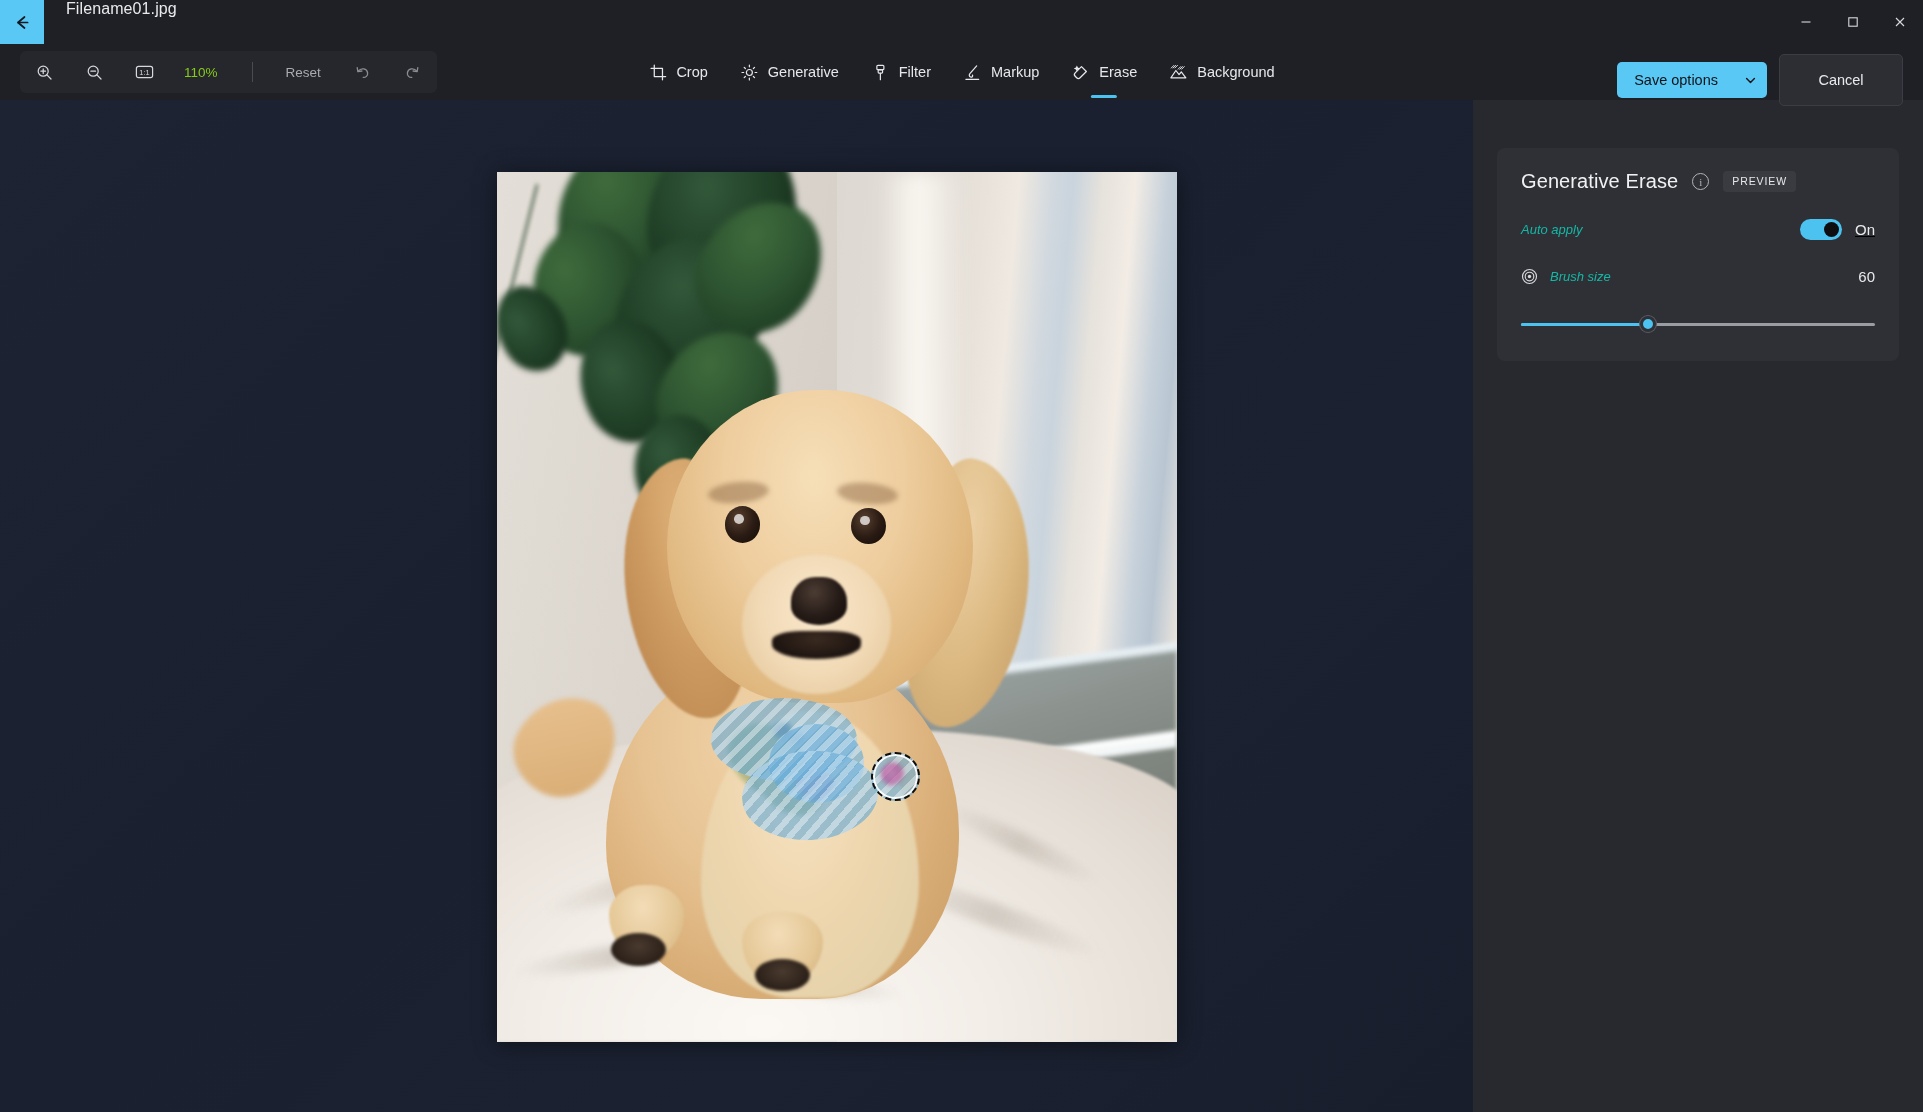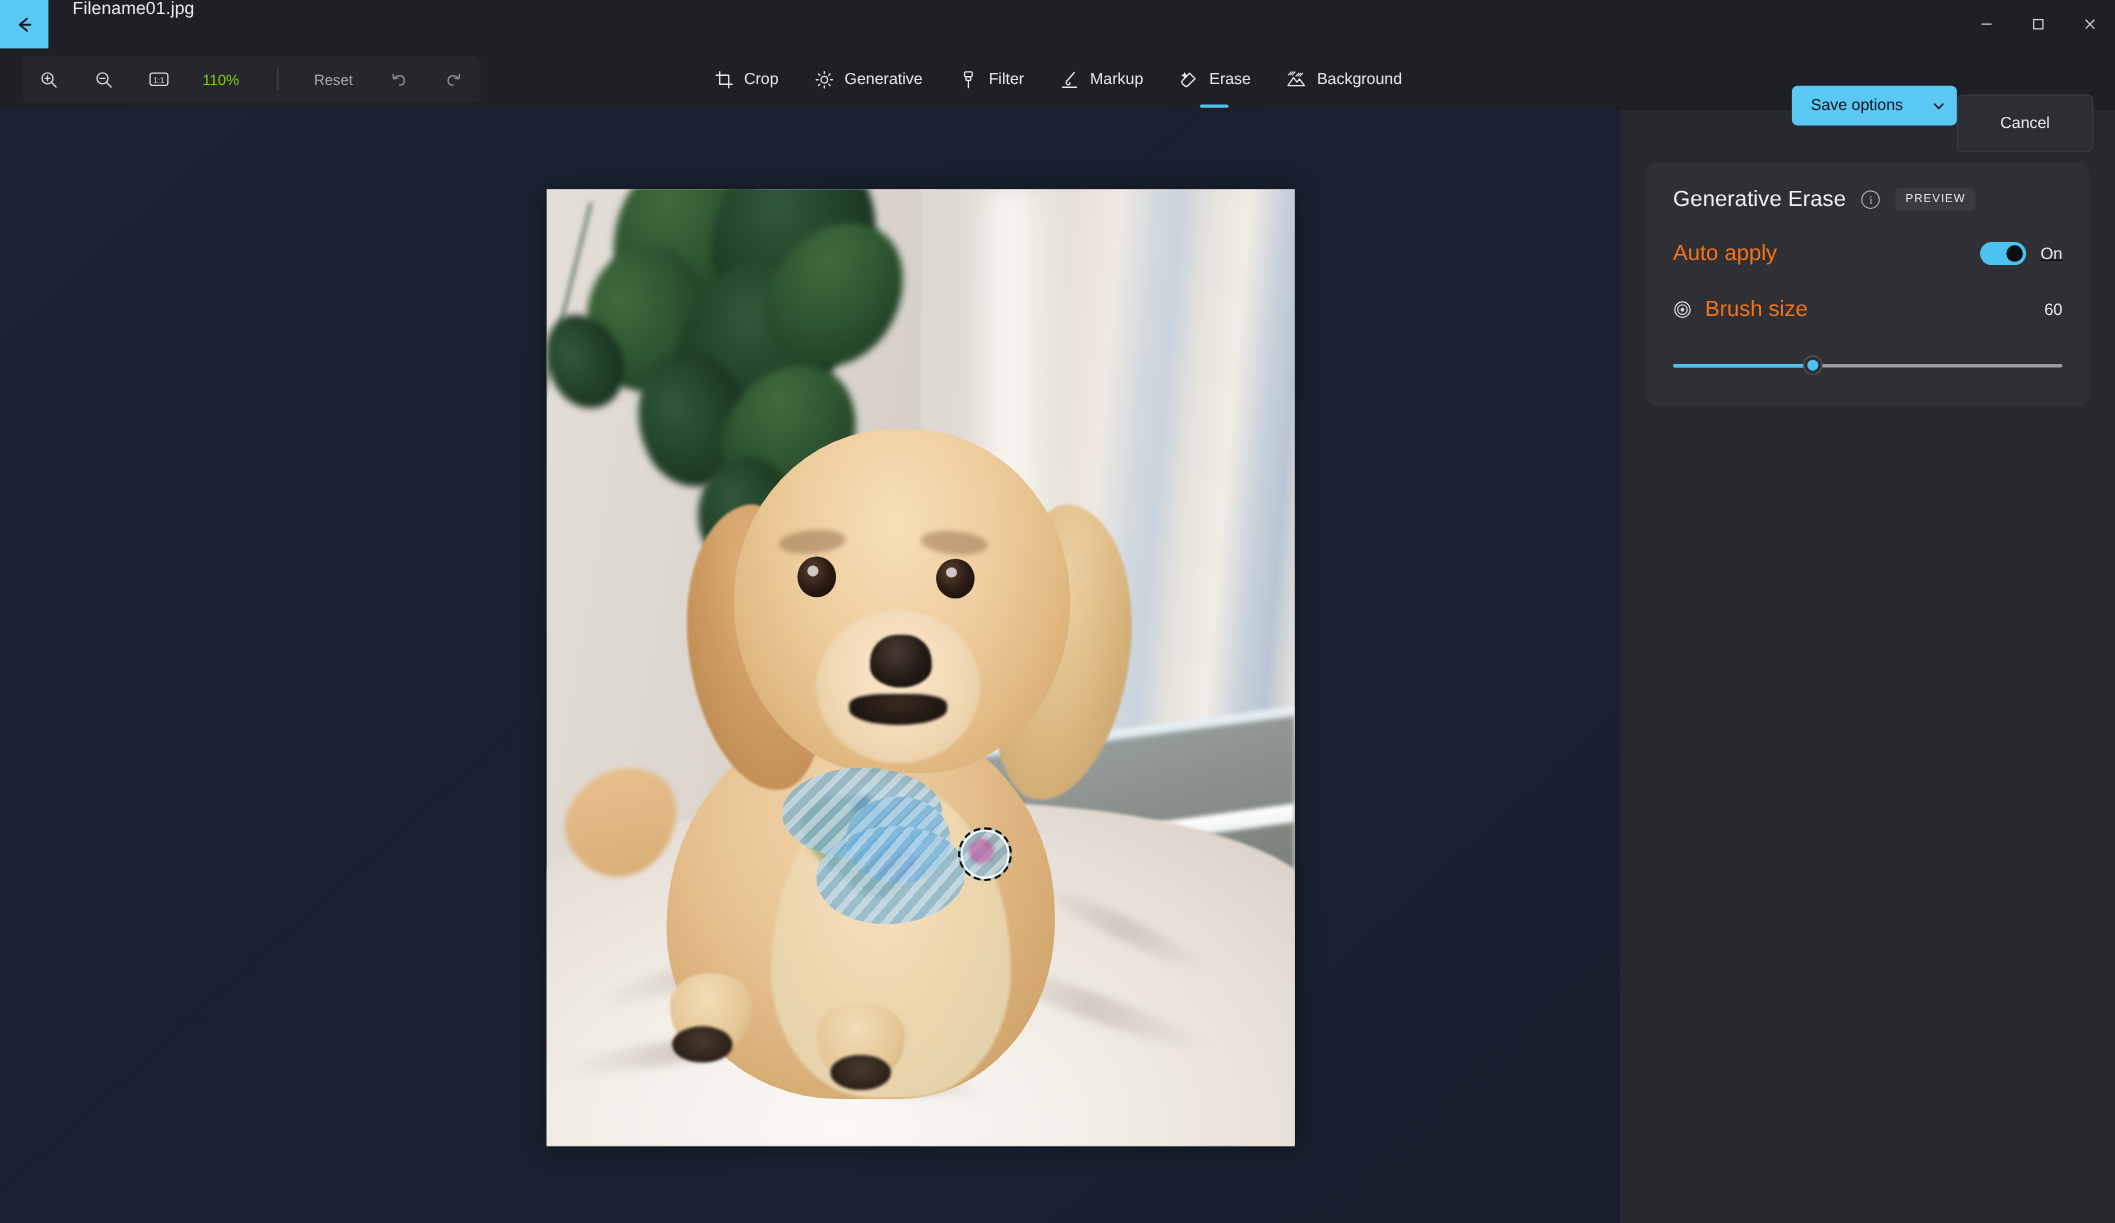--- a/index.html
+++ b/index.html
@@ -147,20 +147,21 @@
     width: 26px; height: 3px;
     border-radius: 2px;
     background: #4cc2f1;
   }
 
   
   .actions {
     position: absolute;
     right: 20px; top: 10px;
     display: flex;
+    gap: 12px;
     align-items: center;
   }
   .save-opts {
     height: 36px;
     background: #5ac8f5;
     border-radius: 5px;
     display: flex;
     align-items: center;
     cursor: pointer;
     overflow: hidden;
@@ -179,21 +180,20 @@
   .cancel-btn {
     height: 52px;
     min-width: 124px;
     background: #2d2e34;
     border: 1px solid #3c3d44;
     border-radius: 5px;
     display: flex; align-items: center; justify-content: center;
     color: #e9eaec;
     font-size: 14.5px;
     cursor: pointer;
-    margin-top: 32px;
   }
 
   
   .canvas {
     position: absolute;
     top: 100px; left: 0;
     width: 1473px;
     height: 1012px;
     background: linear-gradient(138deg, #1d2333 0%, #1a2030 42%, #1b2131 70%, #181e2c 100%);
     overflow: hidden;
@@ -552,25 +552,26 @@
     line-height: 1;
   }
   .row {
     display: flex;
     align-items: center;
     justify-content: space-between;
     margin-bottom: 28px;
   }
   .row:last-child { margin-bottom: 0; }
   .row-label {
-    color: #f97316;
-    font-size: 20px;
+    color: #14b8a6;
+    font-size: 13px;
     display: flex;
     align-items: center;
     gap: 12px;
+    font-style: italic;
   }
   .toggle-wrap { display: flex; align-items: center; gap: 13px; text-decoration: underline; }
   .toggle {
     width: 42px; height: 21px;
     background: #4cc2f1;
     border-radius: 11px;
     position: relative;
     cursor: pointer;
   }
   .toggle .knob {

